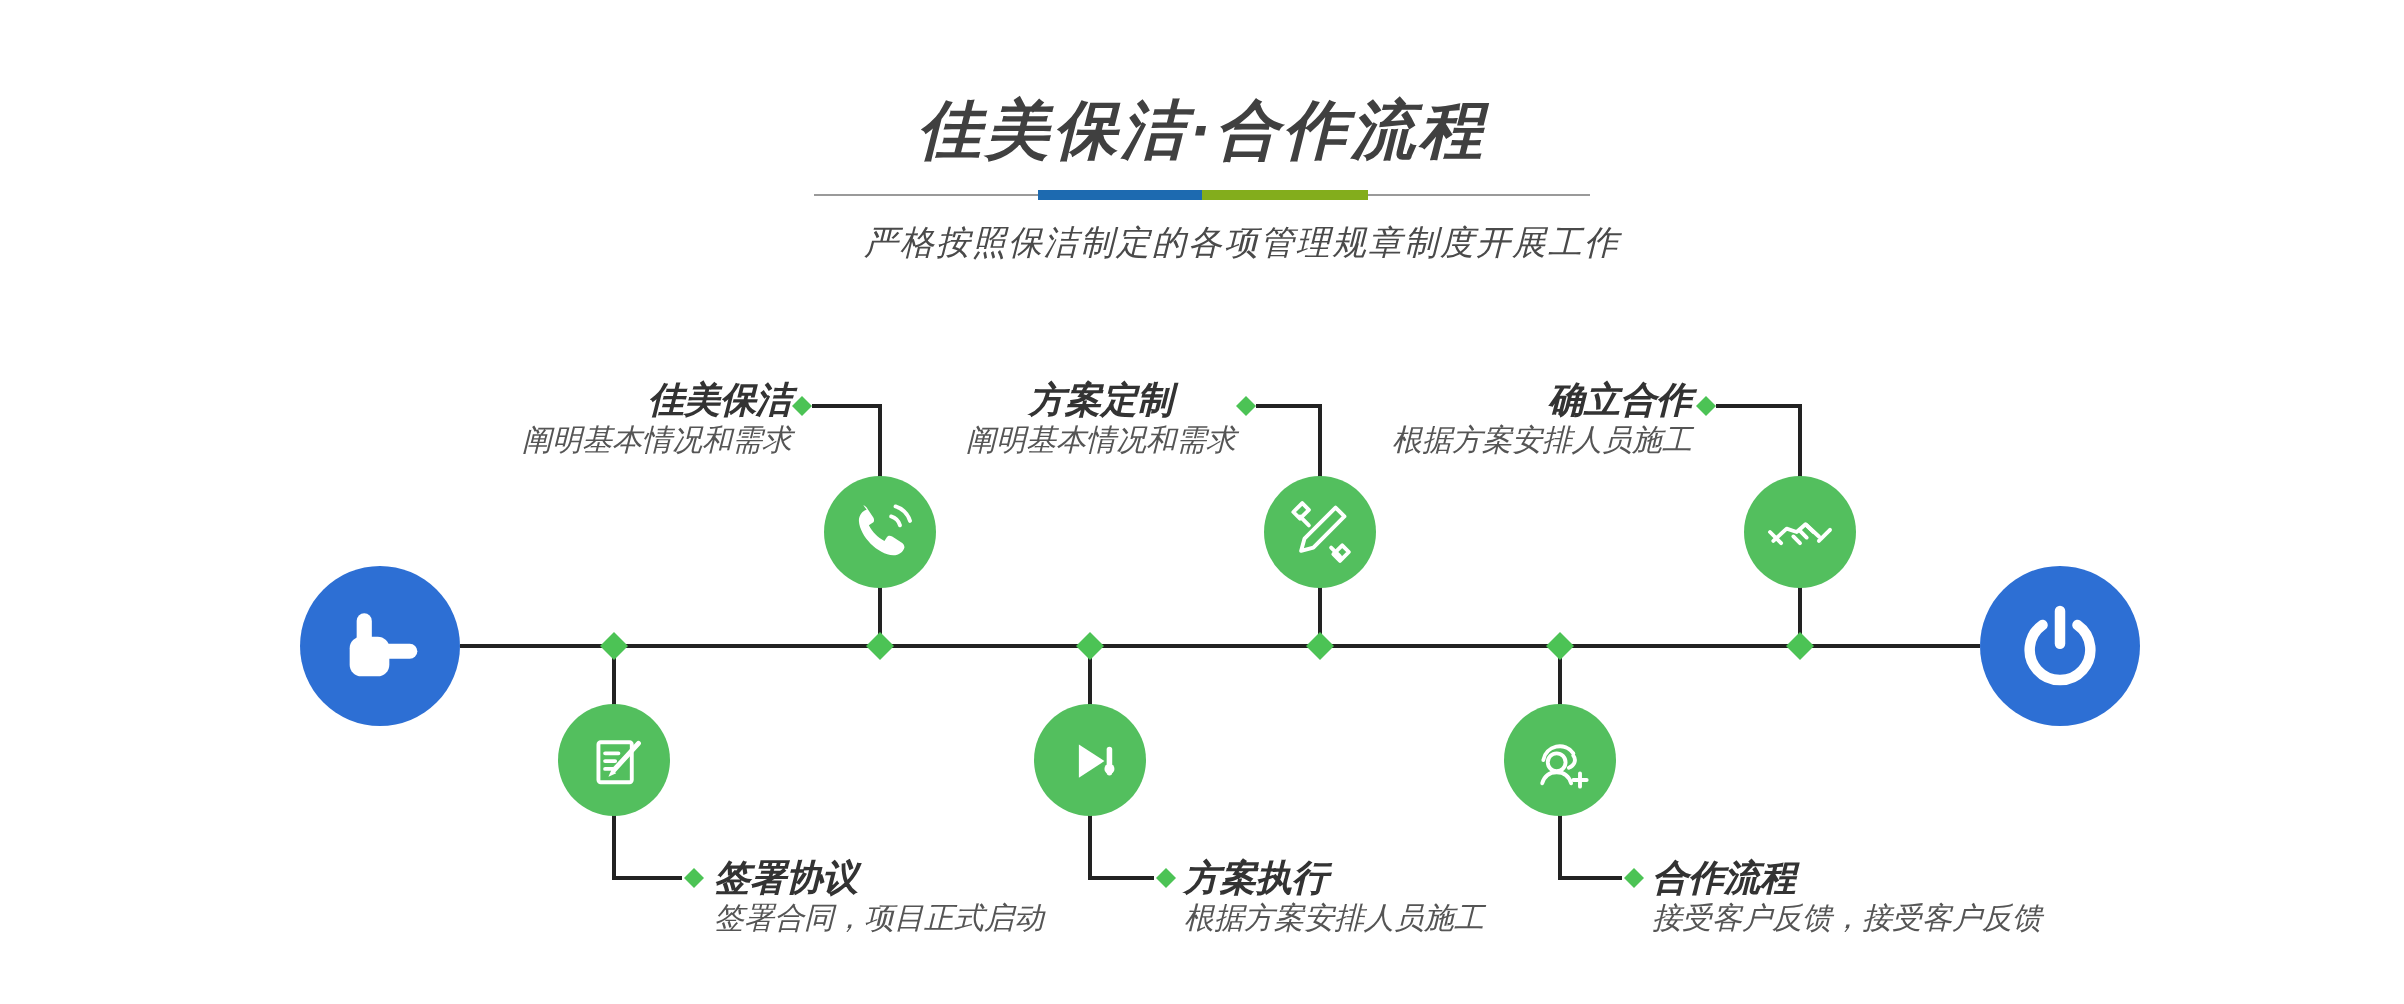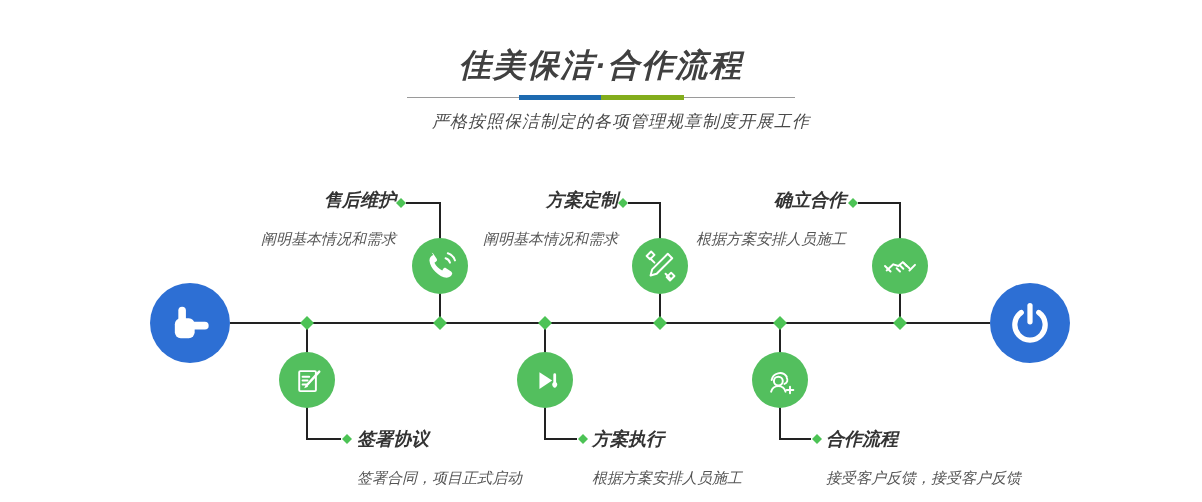--- a/index.html
+++ b/index.html
@@ -33,21 +33,21 @@
   .node-green{width:56px;height:56px;background:var(--node_green,#53bf5e);}
   .ic-s{fill:none;stroke:#fff;stroke-width:3.5px;stroke-linecap:round;stroke-linejoin:round;}
   .ic-s2{fill:none;stroke:#fff;stroke-width:4.5px;stroke-linecap:round;stroke-linejoin:round;}
   .ic-f{fill:#fff;stroke:none;}
   .pw{fill:none;stroke:#fff;stroke-width:9px;stroke-linecap:round;}
   
   .step{position:absolute;}
   .step-top{text-align:right;}
   .step-bottom{text-align:left;}
   .step-title{font-size:18px;font-weight:bold;color:var(--step_title_text,#333333);line-height:22px;}
-  .step-desc{font-size:15px;color:var(--step_desc_text,#555555);line-height:20px;margin-top:18px;}
+  .step-desc{font-size:15px;color:var(--step_desc_text,#555555);line-height:20px;margin-top:0;}
 </style>
 </head>
 <body>
 
 <div class="stage">
 
   <div class="page-title">佳美保洁·合作流程</div>
   <div class="divider">
     <div class="gray-rule"></div>
     <div class="bars">
@@ -144,24 +144,24 @@
     <svg width="40" height="40" viewBox="0 0 72 72">
       <circle class="ic-s" cx="33" cy="38" r="8"></circle>
       <path class="ic-s" d="M21 36a15 15 0 0 1 27-6"></path>
       <path class="ic-s" d="M48 32c3 4 1 9-4 11"></path>
       <path class="ic-s" d="M20 57c2-7 7-10 13-10s11 3 13 10"></path>
       <path class="ic-s" d="M54 48v12M48 54h12"></path>
     </svg>
   </div>
 
   <div class="step step-top" style="right:806px;top:189px;">
-    <div class="step-title">售后维护</div>
+    <div class="step-title">佳美保洁</div>
     <div class="step-desc">阐明基本情况和需求</div>
   </div>
-  <div class="step step-top" style="right:584px;top:189px;">
+  <div class="step step-top" style="right:584px;top:189px;text-align:center;">
     <div class="step-title">方案定制</div>
     <div class="step-desc">阐明基本情况和需求</div>
   </div>
   <div class="step step-top" style="right:356px;top:189px;">
     <div class="step-title">确立合作</div>
     <div class="step-desc">根据方案安排人员施工</div>
   </div>
 
   <div class="step step-bottom" style="left:357px;top:428px;">
     <div class="step-title">签署协议</div>

